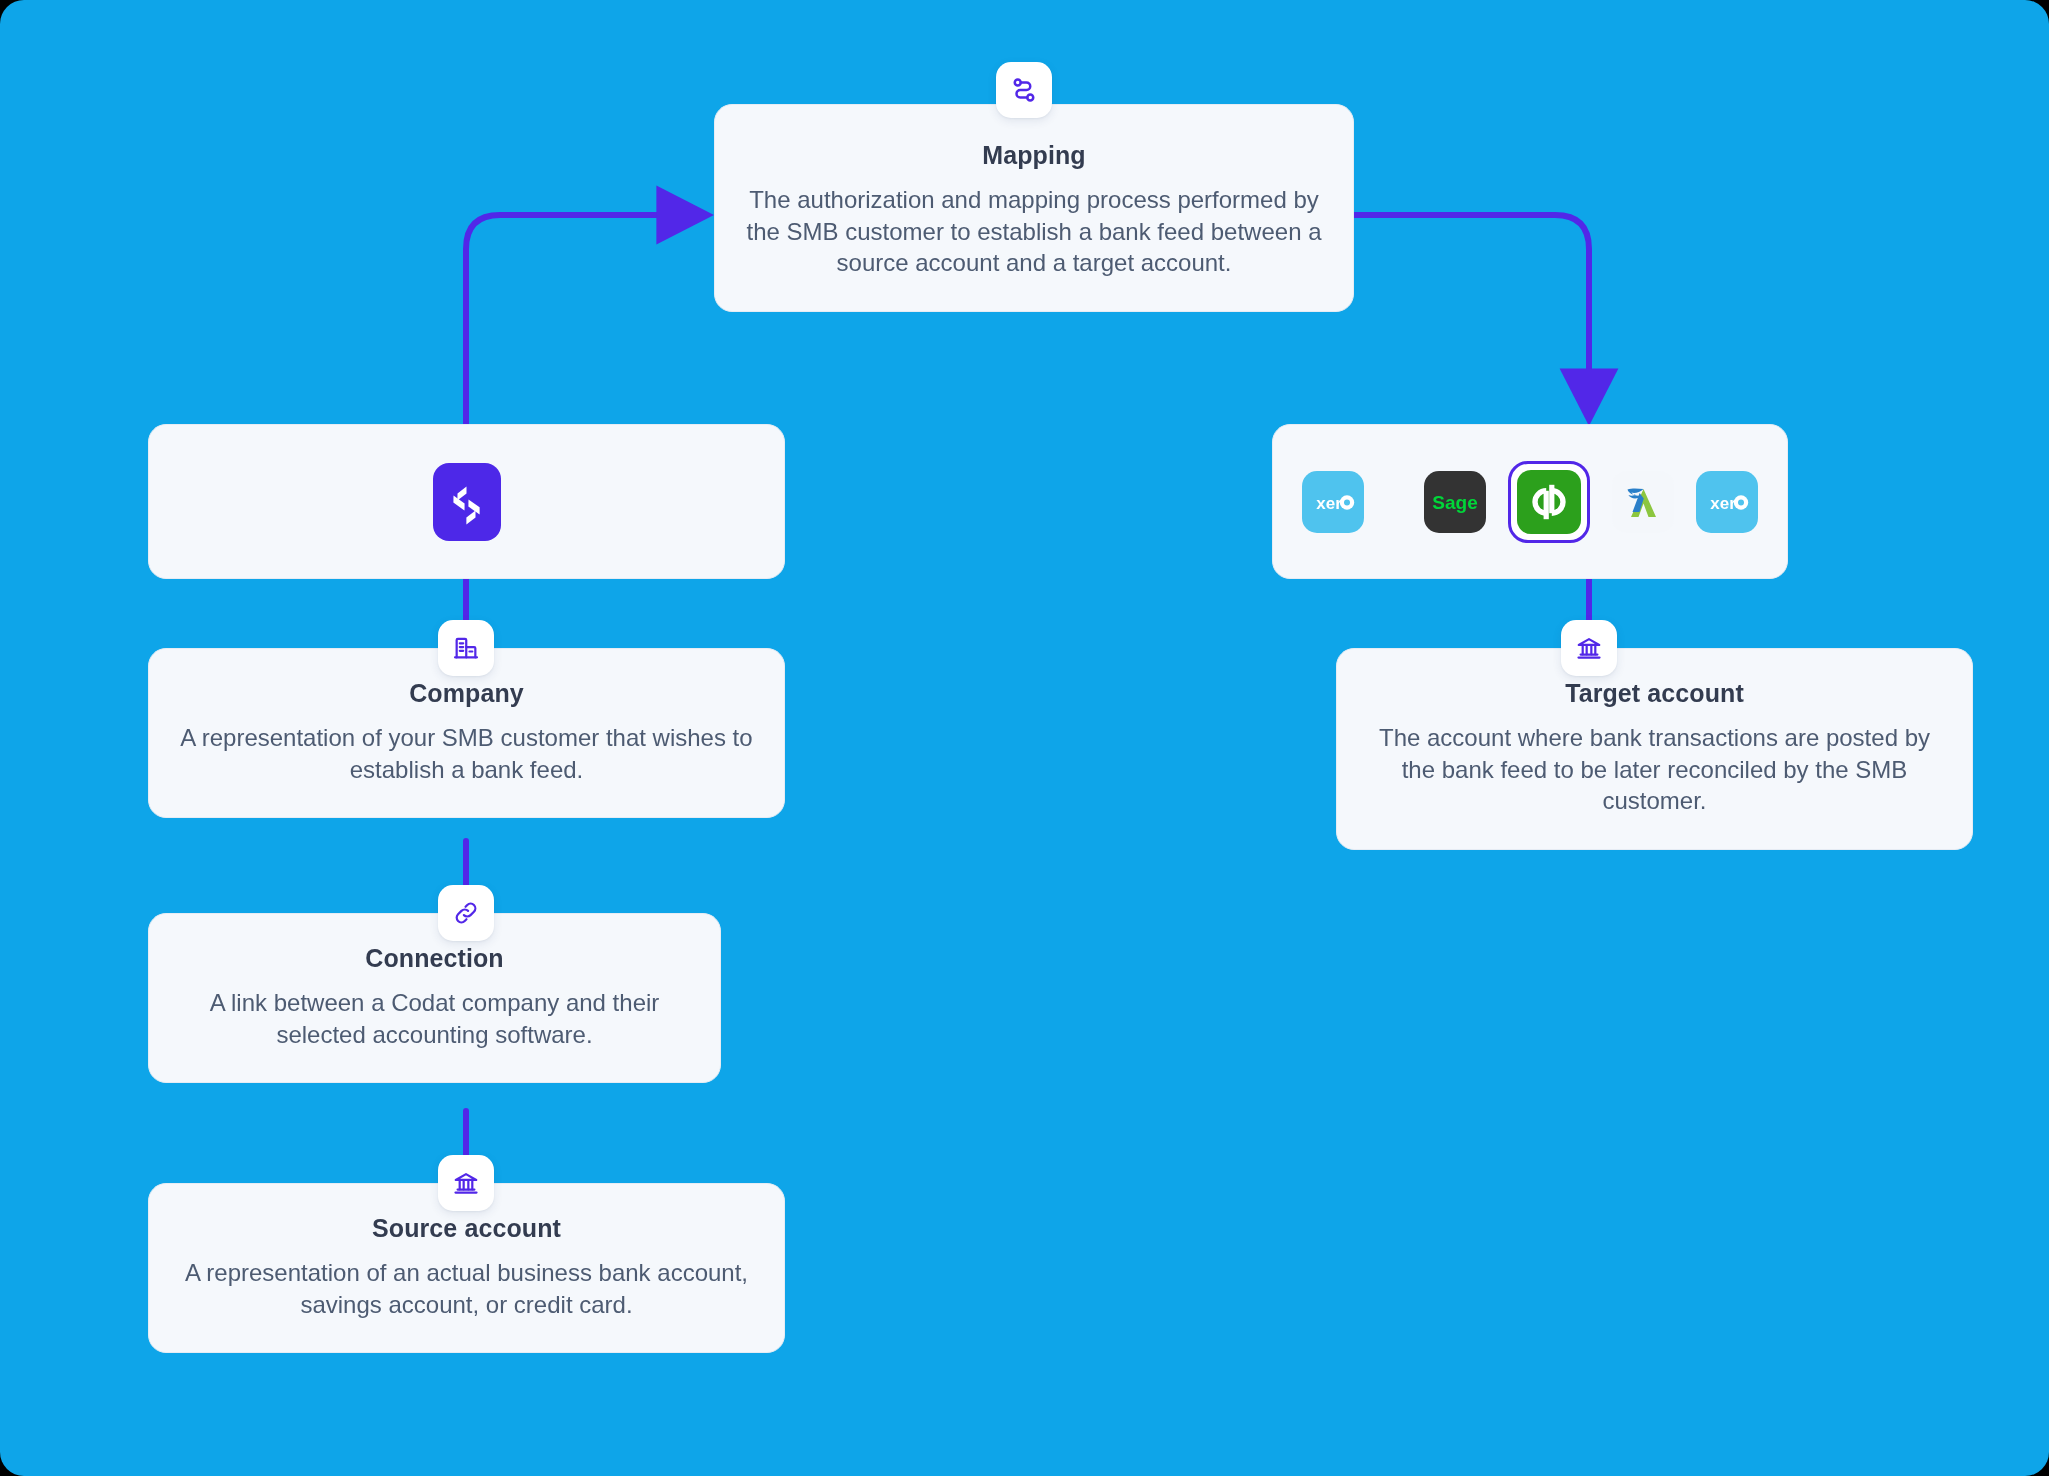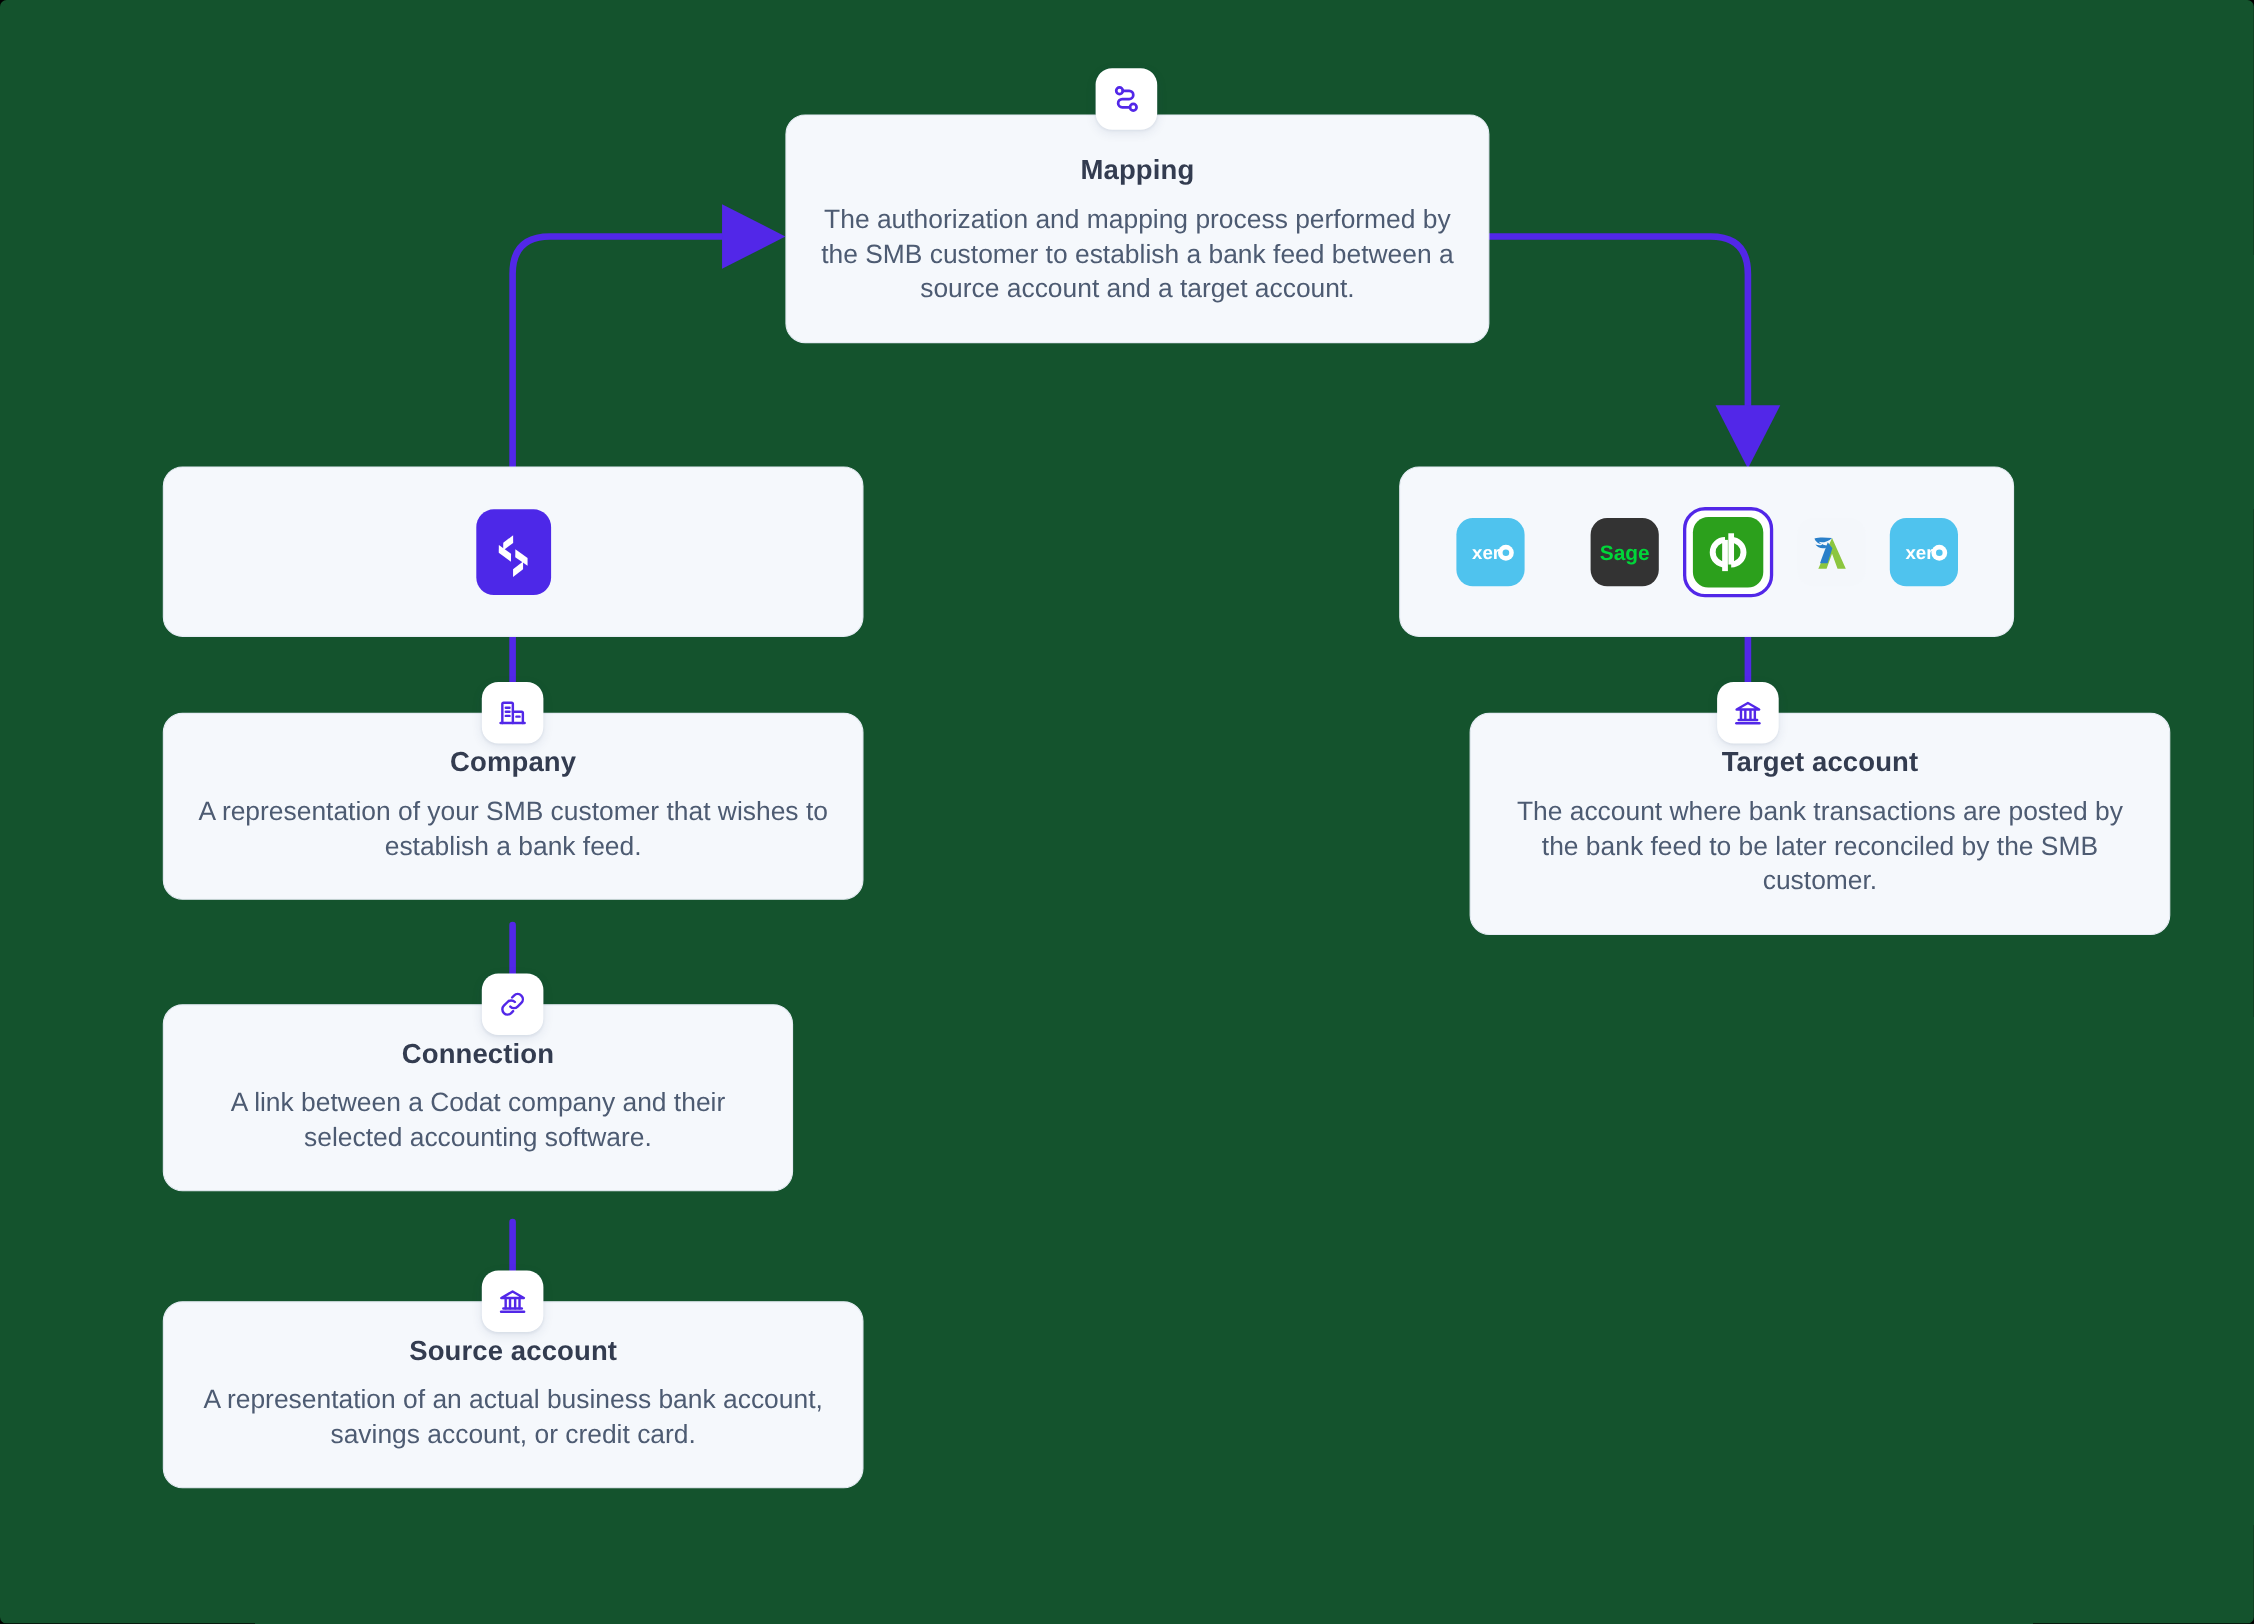--- a/index.html
+++ b/index.html
@@ -6,22 +6,22 @@
   * { box-sizing: border-box; margin: 0; padding: 0; }
   html, body {
     width: 2049px; height: 1476px;
     background: #000000;
     font-family: "Liberation Sans", sans-serif;
     -webkit-font-smoothing: antialiased;
   }
   #canvas {
     position: relative;
     width: 2049px; height: 1476px;
-    background: #14532d;
-    border-radius: 6px;
+    background: #0ea5e9;
+    border-radius: 24px;
     overflow: hidden;
   }
   #stage { position: absolute; inset: 0; }
 
   
   #wires { position: absolute; left: 0; top: 0; width: 2049px; height: 1476px; }
 
   
   .card {
     position: absolute;
@@ -185,21 +185,21 @@
       <path d="M4.8 17.6 H19.2"></path>
       <path d="M6.6 10.4 V17.4 M10 10.4 V17.4 M14 10.4 V17.4 M17.4 10.4 V17.4"></path>
     </svg>
   </div>
 
   <div class="card" style="left:148px; top:1183px; width:637px;text-align:center;">
     <div class="card-title">Source account</div>
     <div class="card-desc">A representation of an actual business bank account, savings account, or credit card.</div>
   </div>
 
-  <div class="shelf" style="left:1272px; top:424px; width:559px; height:155px;">
+  <div class="shelf" style="left:1272px; top:424px; width:516px; height:155px;">
 
     <div class="tile tile-xero">
       <svg width="62" height="62" viewBox="0 0 62 62">
         <text x="27" y="37.5" text-anchor="middle" font-family="Liberation Sans, sans-serif" font-size="17" font-weight="bold" fill="#ffffff">xer</text>
         <circle cx="45" cy="31.5" r="7.2" fill="#ffffff"></circle>
         <circle cx="45" cy="31.5" r="3" fill="#4fc3ee"></circle>
       </svg>
     </div>
 
     <div class="tile tile-sage">

